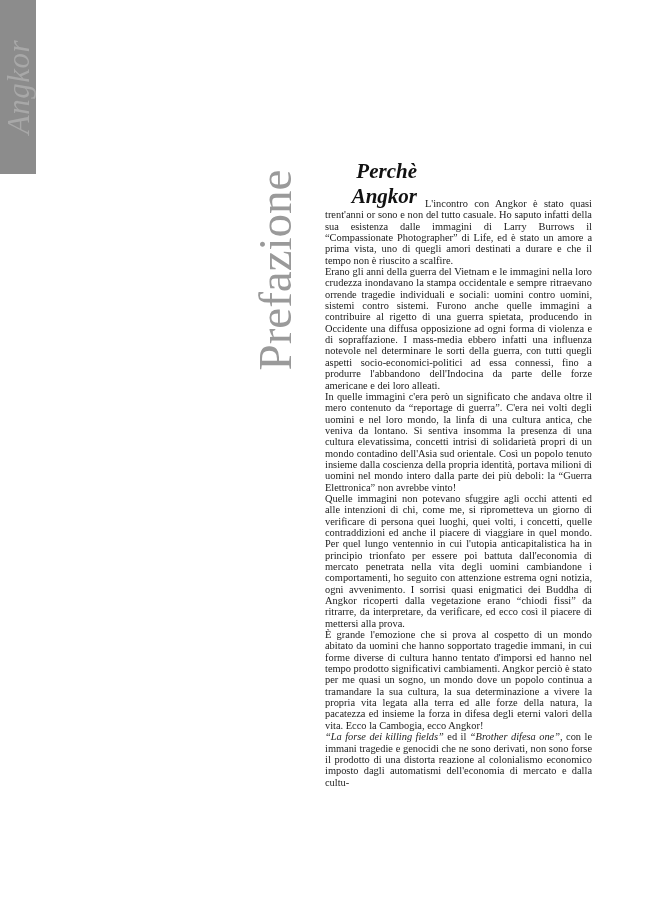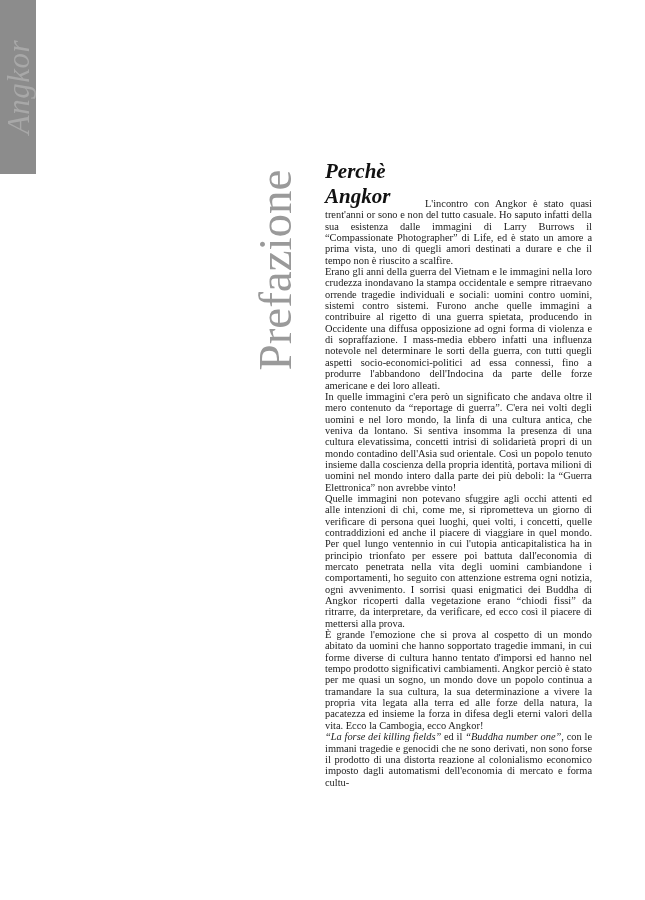--- a/index.html
+++ b/index.html
@@ -79,20 +79,21 @@
   .headline {
     float: left;
     width: 92px;
     margin: 1px 8px 0 0;
     font-family: "Liberation Serif", serif;
     font-weight: bold;
     font-style: italic;
     font-size: 21px;
     line-height: 25px;
     color: #111111;
+    text-align: right;
   }
   .headline .hl-line {
     display: block;
     white-space: nowrap;
   }
 
   .body-text {
     font-family: Liberation Serif, serif;
     font-size: 10.4px;
     line-height: 11.35px;
@@ -132,18 +133,18 @@
       <span class="hl-line">Perchè</span>
       <span class="hl-line">Angkor</span>
     </div>
 
     <div class="body-text">
       <p>L'incontro con Angkor è stato quasi trent'anni or sono e non del tutto casuale. Ho saputo infatti della sua esistenza dalle immagini di Larry Burrows il “Compassionate Photographer” di Life, ed è stato un amore a prima vista, uno di quegli amori destinati a durare e che il tempo non è riuscito a scalfire.</p>
       <p>Erano gli anni della guerra del Vietnam e le immagini nella loro crudezza inondavano la stampa occidentale e sempre ritraevano orrende tragedie individuali e sociali: uomini contro uomini, sistemi contro sistemi. Furono anche quelle immagini a contribuire al rigetto di una guerra spietata, producendo in Occidente una diffusa opposizione ad ogni forma di violenza e di sopraffazione. I mass-media ebbero infatti una influenza notevole nel determinare le sorti della guerra, con tutti quegli aspetti socio-economici-politici ad essa connessi, fino a produrre l'abbandono dell'Indocina da parte delle forze americane e dei loro alleati.</p>
       <p>In quelle immagini c'era però un significato che andava oltre il mero contenuto da “reportage di guerra”. C'era nei volti degli uomini e nel loro mondo, la linfa di una cultura antica, che veniva da lontano. Si sentiva insomma la presenza di una cultura elevatissima, concetti intrisi di solidarietà propri di un mondo contadino dell'Asia sud orientale. Così un popolo tenuto insieme dalla coscienza della propria identità, portava milioni di uomini nel mondo intero dalla parte dei più deboli: la “Guerra Elettronica” non avrebbe vinto!</p>
       <p>Quelle immagini non potevano sfuggire agli occhi attenti ed alle intenzioni di chi, come me, si riprometteva un giorno di verificare di persona quei luoghi, quei volti, i concetti, quelle contraddizioni ed anche il piacere di viaggiare in quel mondo. Per quel lungo ventennio in cui l'utopia anticapitalistica ha in principio trionfato per essere poi battuta dall'economia di mercato penetrata nella vita degli uomini cambiandone i comportamenti, ho seguito con attenzione estrema ogni notizia, ogni avvenimento. I sorrisi quasi enigmatici dei Buddha di Angkor ricoperti dalla vegetazione erano “chiodi fissi” da ritrarre, da interpretare, da verificare, ed ecco così il piacere di mettersi alla prova.</p>
       <p>È grande l'emozione che si prova al cospetto di un mondo abitato da uomini che hanno sopportato tragedie immani, in cui forme diverse di cultura hanno tentato d'imporsi ed hanno nel tempo prodotto significativi cambiamenti. Angkor perciò è stato per me quasi un sogno, un mondo dove un popolo continua a tramandare la sua cultura, la sua determinazione a vivere la propria vita legata alla terra ed alle forze della natura, la pacatezza ed insieme la forza in difesa degli eterni valori della vita. Ecco la Cambogia, ecco Angkor!</p>
-      <p><i>“La forse dei killing fields”</i><span> ed il </span><i>“Buddha number one”</i><span>, con le immani tragedie e genocidi che ne sono derivati, non sono forse il prodotto di una distorta reazione al colonialismo economico imposto dagli automatismi dell'economia di mercato e forma cultu-</span></p>
+      <p><i>“La forse dei killing fields”</i><span> ed il </span><i>“Brother difesa one”</i><span>, con le immani tragedie e genocidi che ne sono derivati, non sono forse il prodotto di una distorta reazione al colonialismo economico imposto dagli automatismi dell'economia di mercato e dalla cultu-</span></p>
     </div>
 
   </div>
 
 </div>
 
 </body></html>

